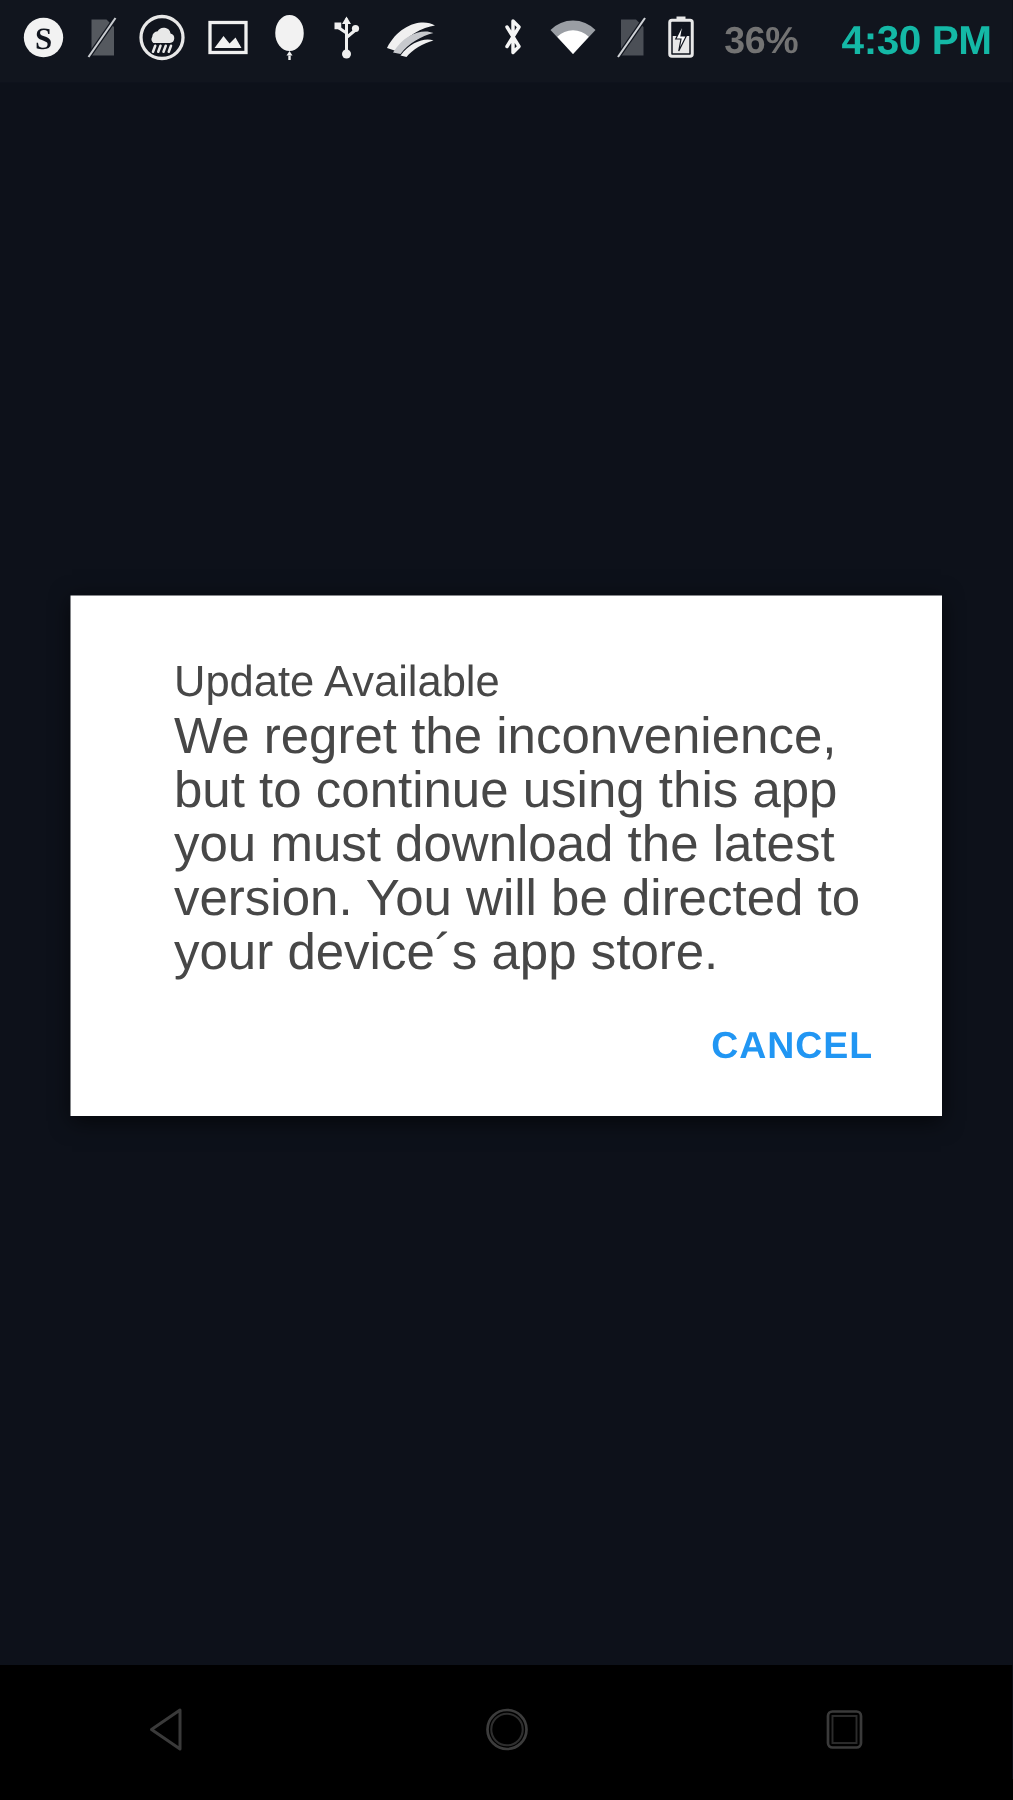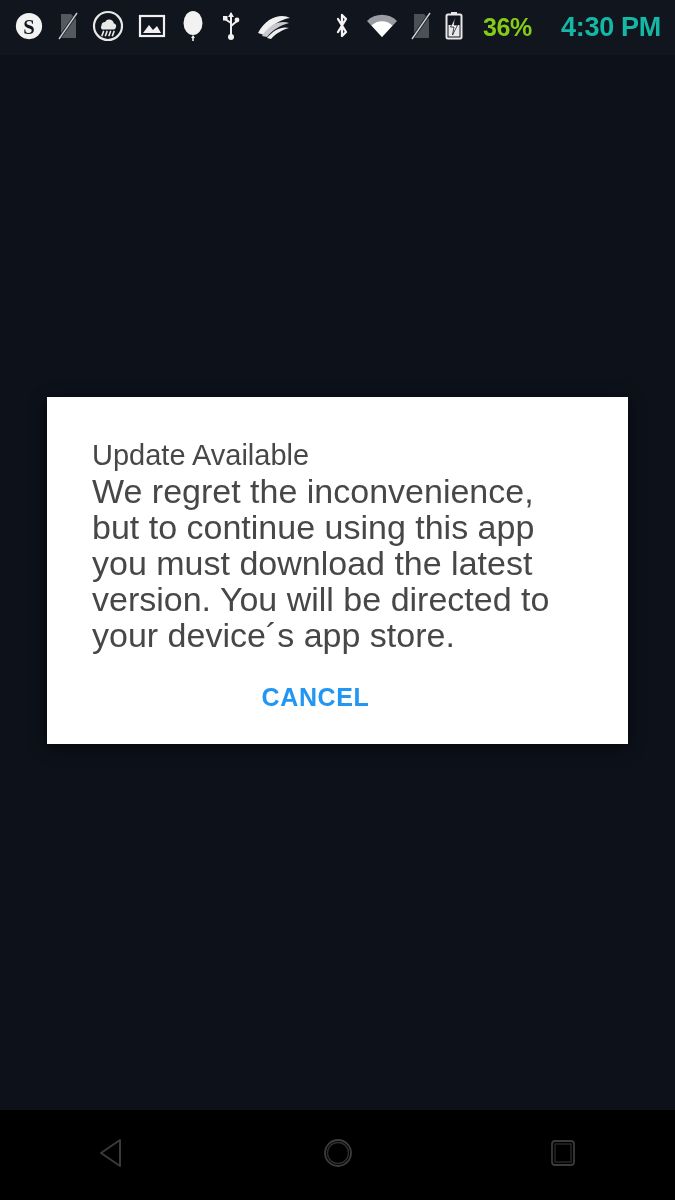--- a/index.html
+++ b/index.html
@@ -26,56 +26,56 @@
     background:#11151e;
   }
   .status-icons-left {
     display:flex; align-items:center; gap:14px; flex:1;
   }
   .status-icons-right {
     display:flex; align-items:center; gap:13px;
   }
   .sb-icon { display:block; }
   .battery-pct {
-    color:#84cc16; font-size:25px; font-weight:bold;
+    color:#737373; font-size:25px; font-weight:bold;
     letter-spacing:-0.3px; margin-left:6px;
   }
   .clock {
     color:#14b8a6; font-size:27px; font-weight:bold;
     letter-spacing:-0.3px; margin-left:16px;
   }
 
   
   #dialog {
     position:absolute;
     left:47px; top:397px;
     width:581px;
     background:#ffffff;
     box-shadow:0 3px 14px rgba(0,0,0,0.65);
+    padding-left:24px;
   }
   #dialog-message-wrap { padding:40px 45px 0 45px; }
   #dialog-title {
     color:#474747;
     font-size:29px;
     line-height:36px;
     font-weight:normal;
   }
   #dialog-body {
     color:#474747;
     font-size:34px;
     line-height:36px;
     font-weight:normal;
   }
   #dialog-buttons {
     display:flex;
     justify-content:flex-end;
-    align-items:center;
+    align-items:flex-start;
     padding:24px 44px 26px 0;
     gap:56px;
-    flex-direction:column;
   }
   .dialog-btn {
     background:none; border:none;
     color:#2196f3;
     font-family:"Liberation Sans", sans-serif;
     font-size:25px;
     font-weight:bold;
     letter-spacing:0.6px;
     cursor:pointer;
     padding:6px 2px;

